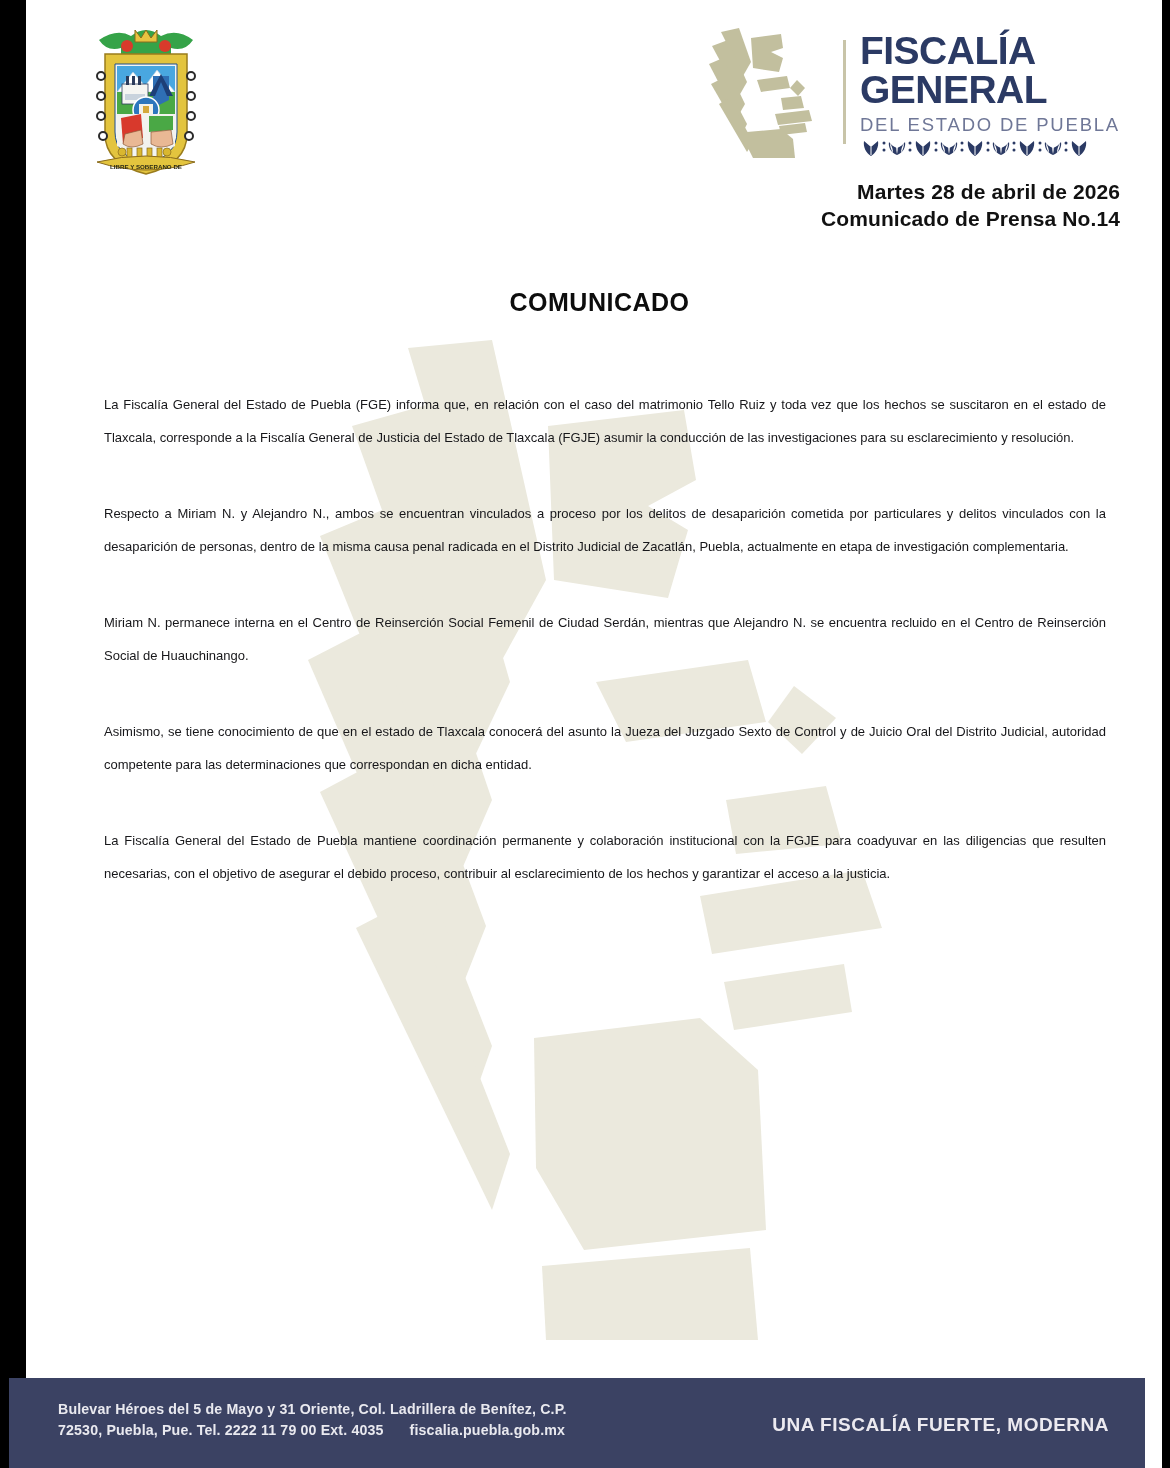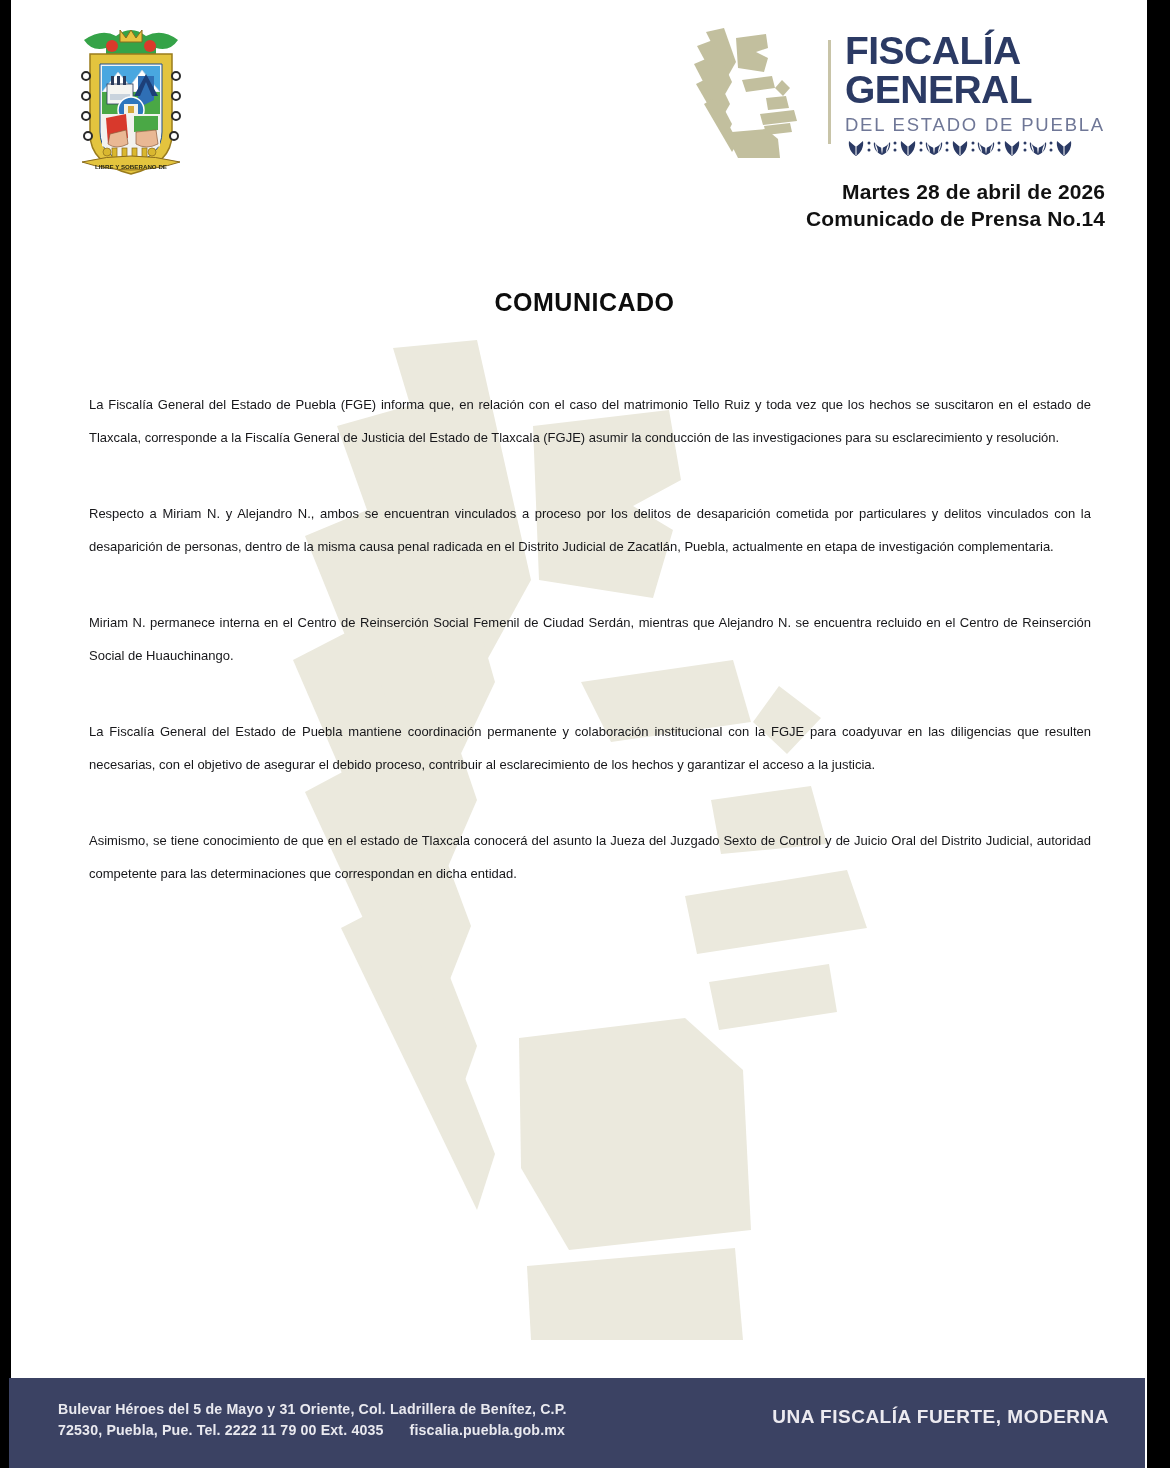--- a/index.html
+++ b/index.html
@@ -18,21 +18,21 @@
     position: relative;
     width: 1170px;
     height: 1468px;
     background: #000000;
     overflow: hidden;
   }
 
   
   .sheet {
     position: absolute;
-    left: 11px;
+    left: 26px;
     top: 0;
     width: 1136px;
     height: 1468px;
     background: #ffffff;
     overflow: hidden;
   }
 
   
   .watermark {
     position: absolute;
@@ -194,21 +194,21 @@
     right: 36px;
     top: 26px;
     text-align: left;
     color: #eceaf0;
     font-family: "Liberation Sans", sans-serif;
     font-weight: bold;
     font-size: 19px;
     line-height: 26px;
     letter-spacing: 0.5px;
   }
-  .footer-right span { display: block; }
+  .footer-right span { display: block; margin-top: 8px; }
 </style>
 </head>
 <body>
 
 <div id="page">
 
   <div class="sheet">
 
     <div class="watermark">
       <svg viewBox="0 0 620 1010" xmlns="http://www.w3.org/2000/svg" aria-hidden="true">
@@ -387,22 +387,22 @@
         <div>Comunicado de Prensa No.14</div>
       </div>
     </div>
 
     <div class="doc-title">COMUNICADO</div>
 
     <div class="content">
       <p class="para">La Fiscalía General del Estado de Puebla (FGE) informa que, en relación con el caso del matrimonio Tello Ruiz y toda vez que los hechos se suscitaron en el estado de Tlaxcala, corresponde a la Fiscalía General de Justicia del Estado de Tlaxcala (FGJE) asumir la conducción de las investigaciones para su esclarecimiento y resolución.</p>
       <p class="para">Respecto a Miriam N. y Alejandro N., ambos se encuentran vinculados a proceso por los delitos de desaparición cometida por particulares y delitos vinculados con la desaparición de personas, dentro de la misma causa penal radicada en el Distrito Judicial de Zacatlán, Puebla, actualmente en etapa de investigación complementaria.</p>
       <p class="para">Miriam N. permanece interna en el Centro de Reinserción Social Femenil de Ciudad Serdán, mientras que Alejandro N. se encuentra recluido en el Centro de Reinserción Social de Huauchinango.</p>
+      <p class="para">Asimismo, se tiene conocimiento de que en el estado de Tlaxcala conocerá del asunto la Jueza del Juzgado Sexto de Control y de Juicio Oral del Distrito Judicial, autoridad competente para las determinaciones que correspondan en dicha entidad.</p>
       <p class="para">La Fiscalía General del Estado de Puebla mantiene coordinación permanente y colaboración institucional con la FGJE para coadyuvar en las diligencias que resulten necesarias, con el objetivo de asegurar el debido proceso, contribuir al esclarecimiento de los hechos y garantizar el acceso a la justicia.</p>
-      <p class="para">Asimismo, se tiene conocimiento de que en el estado de Tlaxcala conocerá del asunto la Jueza del Juzgado Sexto de Control y de Juicio Oral del Distrito Judicial, autoridad competente para las determinaciones que correspondan en dicha entidad.</p>
     </div>
 
   </div>
 
   <div class="footer">
     <div class="footer-left">
       <span class="addr1">Bulevar Héroes del 5 de Mayo y 31 Oriente, Col. Ladrillera de Benítez, C.P.</span>
       <span class="addr2"><span>72530,  Puebla, Pue. Tel. 2222  11 79 00 Ext. 4035</span><span class="site">fiscalia.puebla.gob.mx</span></span>
     </div>
     <div class="footer-right">

